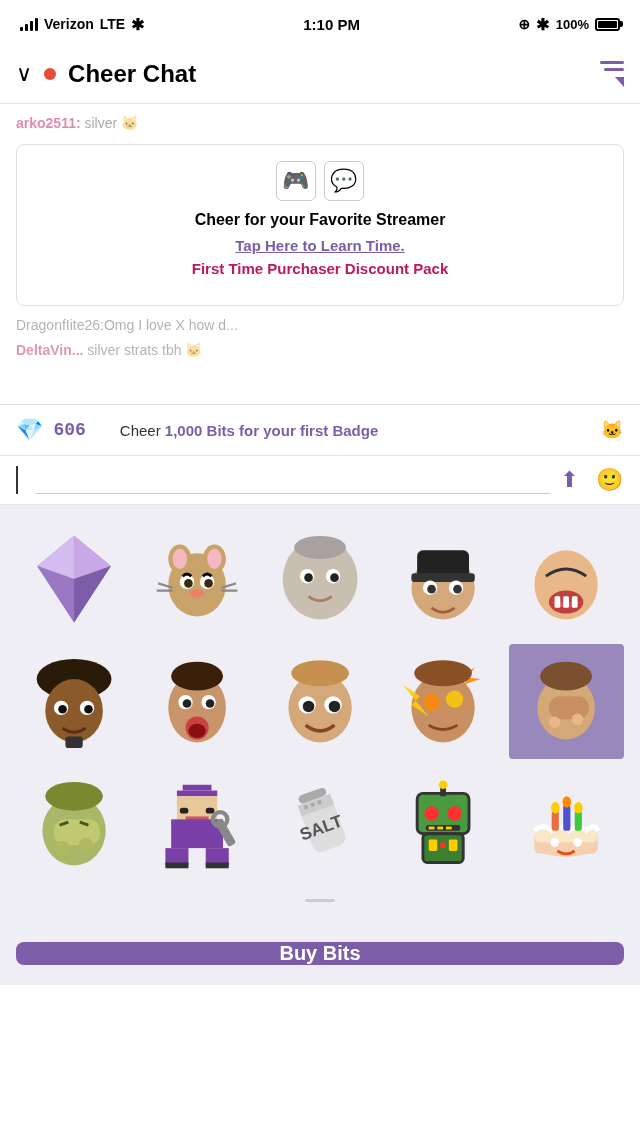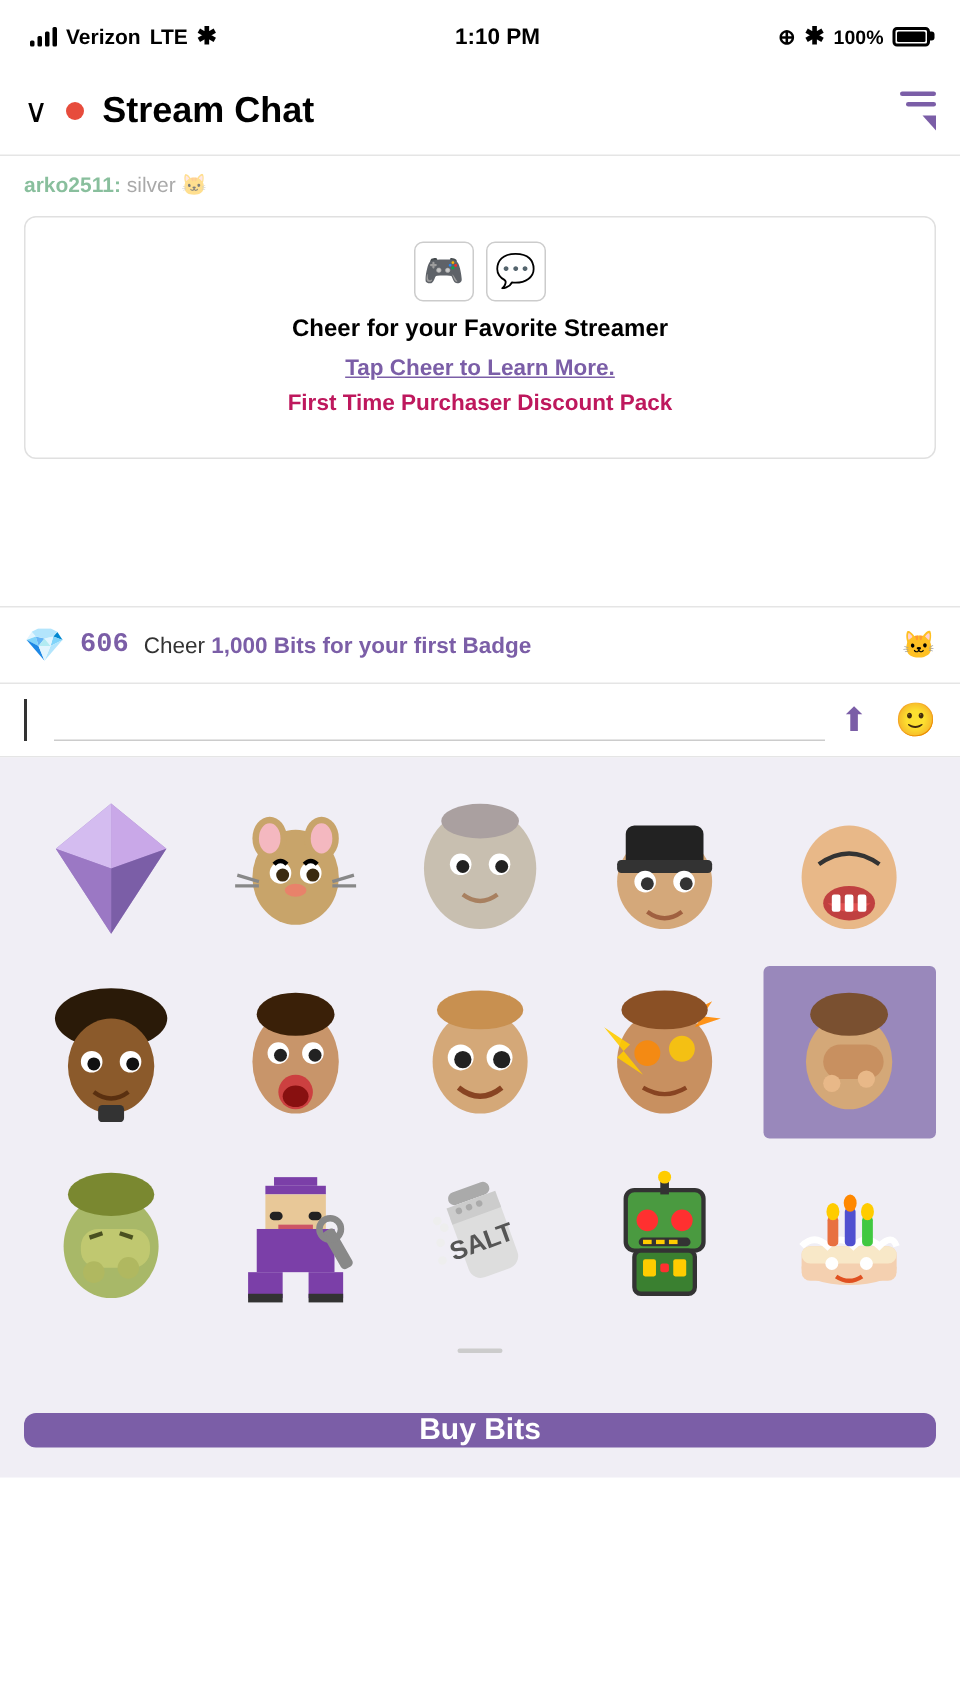--- a/index.html
+++ b/index.html
@@ -125,21 +125,21 @@
       position: relative;
     }
     .chat-message {
       font-size: 14px;
       color: #555;
       margin-bottom: 6px;
       line-height: 1.4;
     }
     .chat-username {
       font-weight: 700;
-      color: #15803d;
+      color: #be185d;
       text-align: center;
     }
 
     
     .promo-card {
       background: #fff;
       border: 1px solid #e0e0e0;
       border-radius: 8px;
       padding: 16px;
       margin: 10px 0;
@@ -206,20 +206,21 @@
     .bits-count {
       font-size: 18px;
       font-weight: 700;
       color: #7b5ea7;
       font-family: Liberation Mono, monospace;
     }
     .bits-text {
       font-size: 15px;
       color: #333;
       flex: 1;
+      margin-left: 24px;
     }
     .bits-text span {
       color: #7b5ea7;
       font-weight: 600;
     }
 
     
     .chat-input-area {
       display: flex;
       align-items: center;
@@ -308,21 +309,21 @@
       <div class="battery-body">
         <div class="battery-fill"></div>
       </div>
     </div>
   </div>
 </div>
 
 <div class="header">
   <span class="header-chevron">∨</span>
   <div class="header-dot"></div>
-  <span class="header-title">Stream Chat</span>
+  <span class="header-title">Cheer Chat</span>
   <div class="menu-icon-container">
     <div style="display:flex; flex-direction:column; gap:4px; align-items:flex-end;">
       <div style="width:24px; height:3px; background:#7b5ea7; border-radius:2px;"></div>
       <div style="width:20px; height:3px; background:#7b5ea7; border-radius:2px;"></div>
       <div style="width:0; height:0; border-left:9px solid transparent; border-right:0px solid transparent; border-top:10px solid #7b5ea7; margin-top:2px;"></div>
     </div>
   </div>
 </div>
 
 <div class="chat-area">
@@ -337,24 +338,33 @@
   <div class="promo-card">
     <div class="promo-card-icons">
       <div class="promo-icon-box">
         <span style="font-size:22px">🎮</span>
       </div>
       <div class="promo-icon-box">
         <span style="font-size:22px">💬</span>
       </div>
     </div>
     <div class="promo-title">Cheer for your Favorite Streamer</div>
-    <div class="promo-link">Tap Cheer to Learn More.</div>
+    <div class="promo-link">Tap Here to Learn Time.</div>
     <div class="promo-discount">First Time Purchaser Discount Pack</div>
   </div>
 
+  <div style="opacity:0.45; margin-top:6px;">
+    <div class="chat-message">
+      <span>DragonfIite26:Omg I love X how d...</span>
+    </div>
+    <div class="chat-message">
+      <span class="chat-username">DeltaVin...</span>
+      <span> silver strats tbh 🐱</span>
+    </div>
+  </div>
 </div>
 
 <div class="bits-banner">
   <span style="color:#7b5ea7; font-size:22px;">💎</span>
   <span class="bits-count">606</span>
   <span class="bits-text">
     Cheer <span>1,000 Bits</span><span> for your first Badge</span>
   </span>
   <span style="font-size:18px; color:#888;">🐱</span>
 </div>

